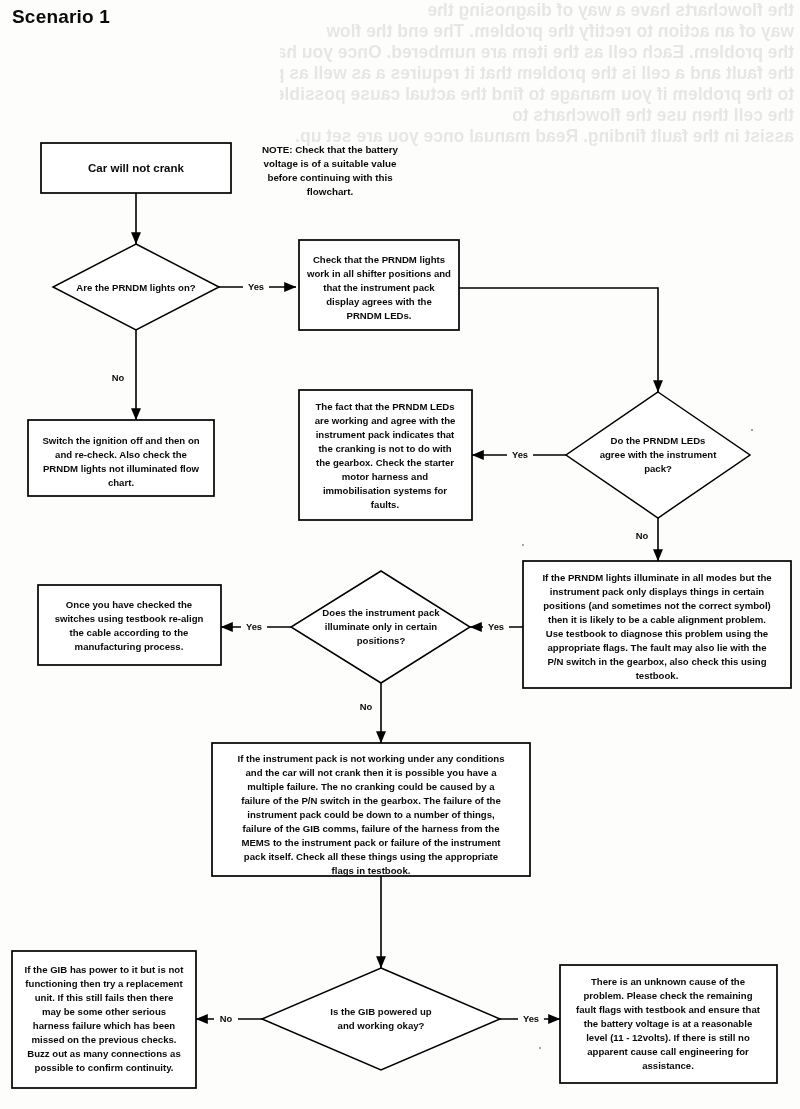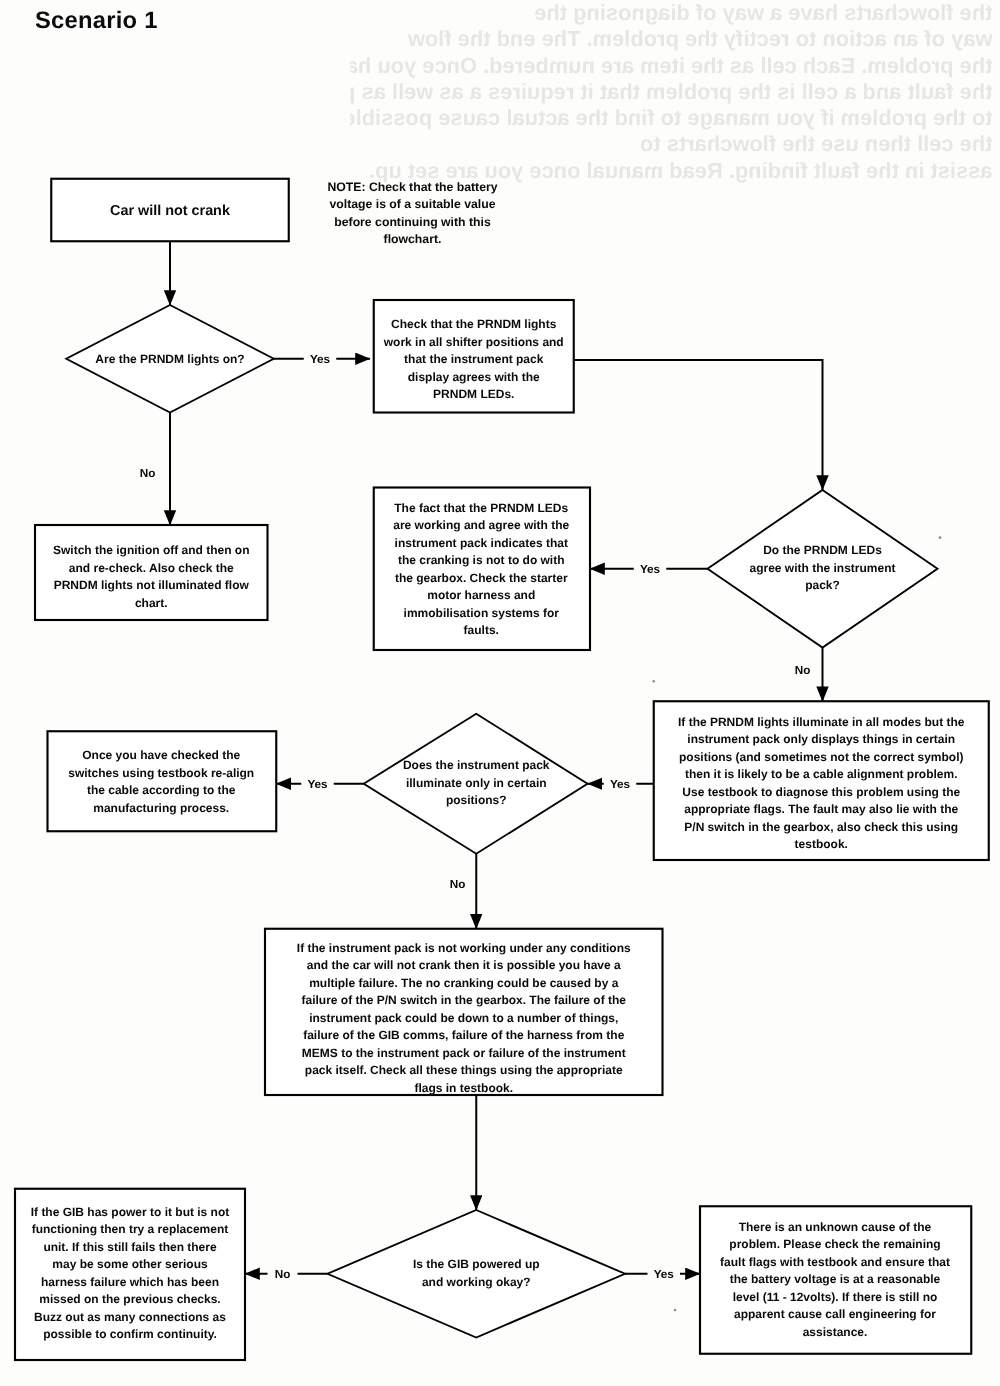--- a/index.html
+++ b/index.html
@@ -45,21 +45,21 @@
     color: #333333;
     white-space: nowrap;
     text-align: left;
     padding-left: 6px;
     filter: blur(0.4px);
   }
 
   
   #title {
     position: absolute;
-    left: 28px;
+    left: 12px;
     top: 6px;
     font-size: 19px;
     font-weight: 700;
     letter-spacing: 0.2px;
     color: #0b0b0b;
   }
 
   
   #flow {
     position: absolute;

